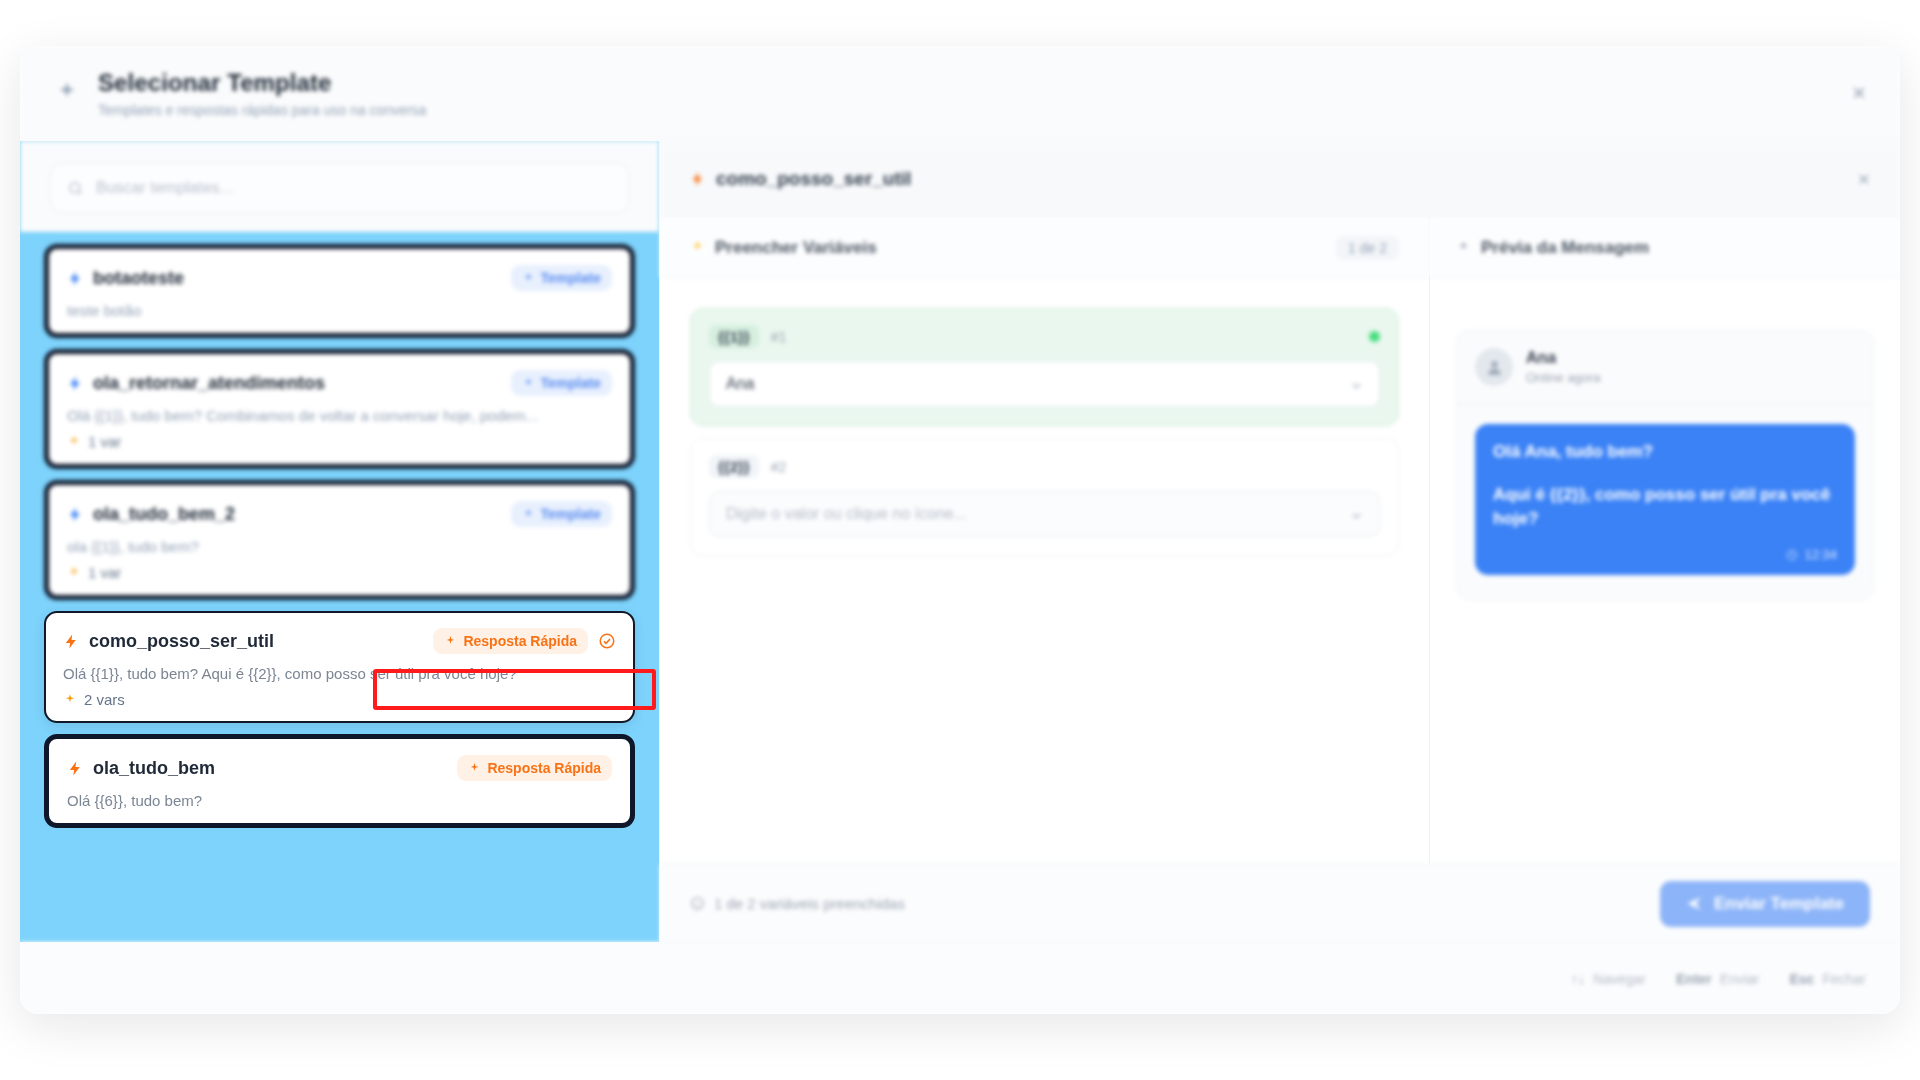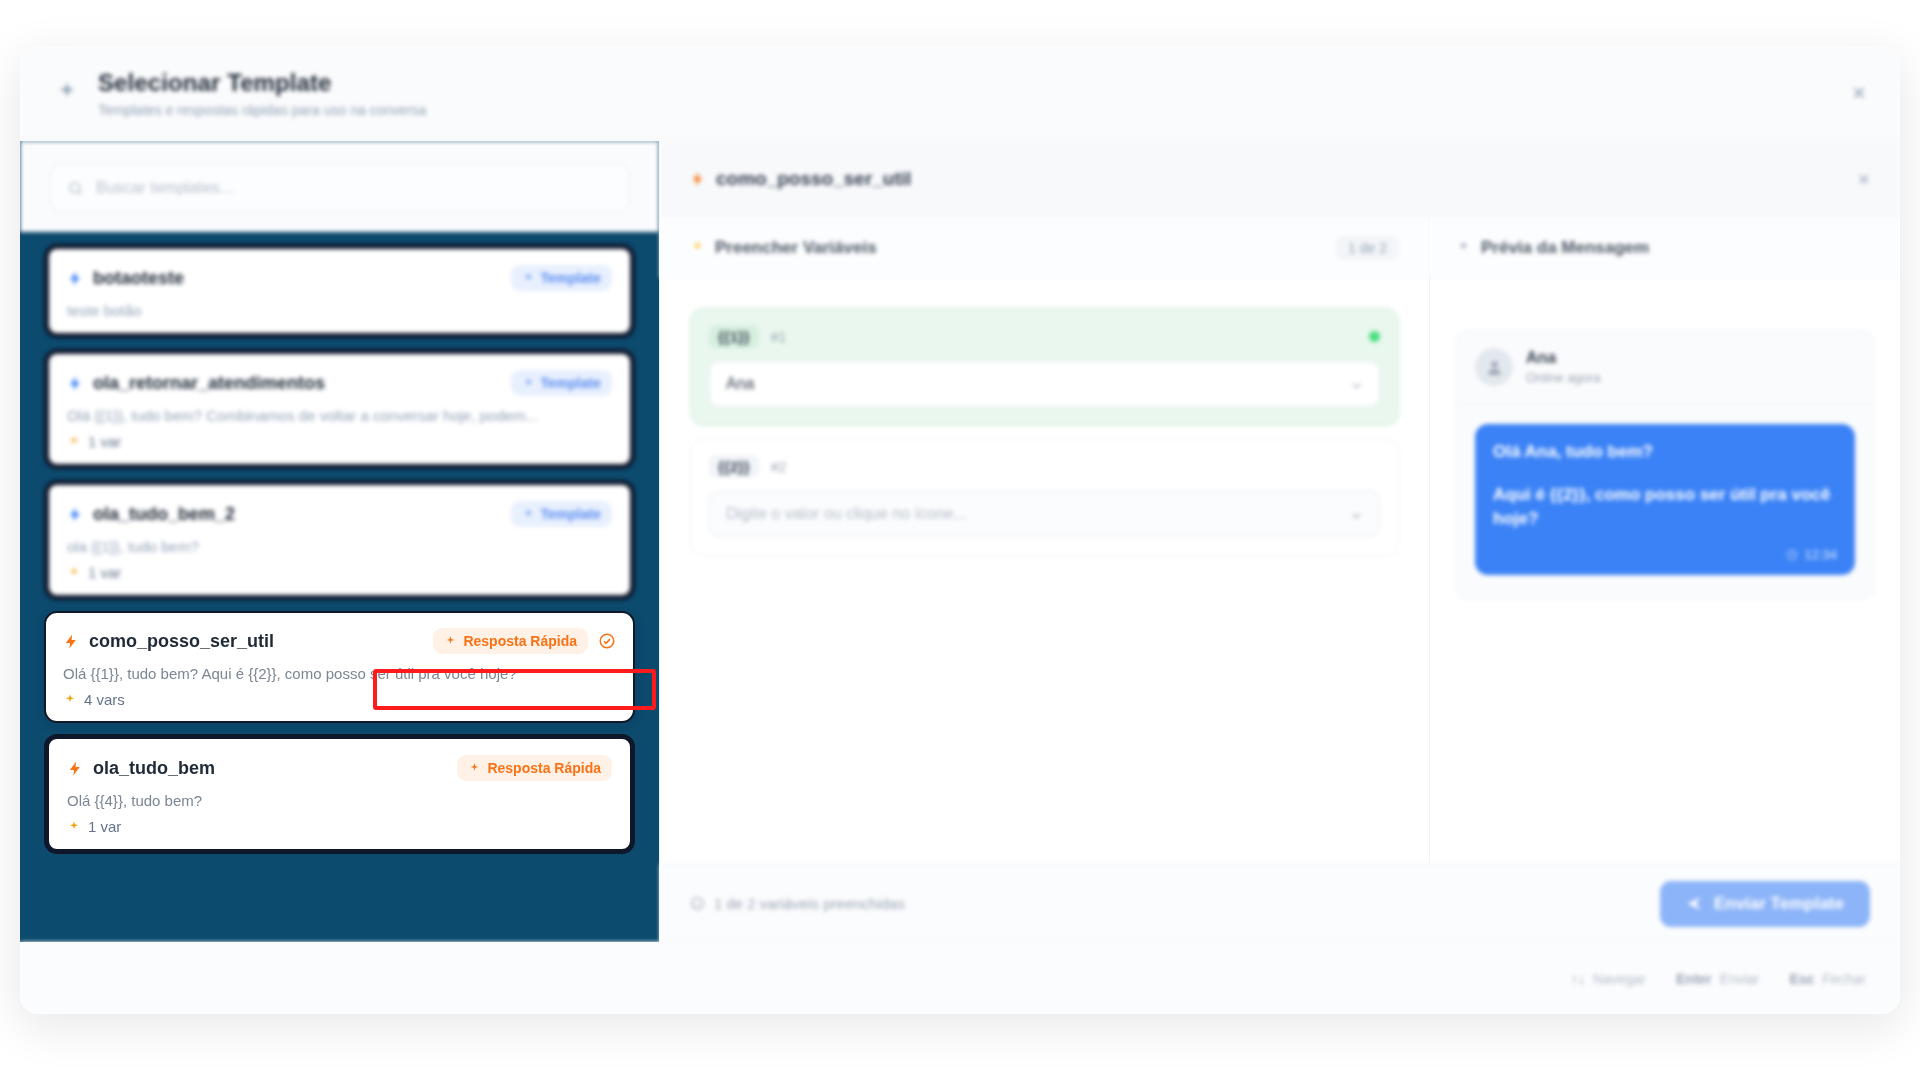--- a/index.html
+++ b/index.html
@@ -42,21 +42,21 @@
   }
 
   
   .modal-body { flex: 1; display: flex; min-height: 0; }
 
   
   .left-pane {
     width: 640px; flex: 0 0 640px;
     border-right: 1px solid #eef1f5;
     display: flex; flex-direction: column;
-    background: #0c4a6e;
+    background: #7dd3fc;
   }
   .search-wrap {
     padding: 22px 30px 18px 30px;
     background: #fafbfc;
     border-bottom: 1px solid #f0f3f7;
     filter: blur(2.0px);
   }
   .search-box {
     height: 50px; border: 1px solid #e8edf3; border-radius: 11px;
     background: #fcfdfe; display: flex; align-items: center; padding: 0 16px; gap: 12px;
@@ -365,21 +365,21 @@
                 </span>
               </div>
             </div>
             <div class="tpl-desc" style="color:#7b8694;">Olá {{1}}, tudo bem? Aqui é {{2}}, como posso ser útil pra você hoje?</div>
             <div class="tpl-vars">
               <span class="vicon">
                 <svg viewBox="0 0 24 24" fill="currentColor">
                     <path d="M12 2l1.6 5.2L19 9l-5.4 1.8L12 16l-1.6-5.2L5 9l5.4-1.8z"></path>
                   </svg>
               </span>
-              <span>4 vars</span>
+              <span>2 vars</span>
             </div>
           </div>
 
           <div class="tpl-card">
             <div class="tpl-row1">
               <div class="tpl-name-wrap">
                 <span class="bolt orange">
                   <svg viewBox="0 0 24 24" fill="currentColor">
                       <path d="M13 2L4 14h6l-1 8 9-12h-6z"></path>
                     </svg>
@@ -388,29 +388,21 @@
               </div>
               <span class="badge orange">
                 <span class="bicon">
                   <svg viewBox="0 0 24 24" fill="currentColor">
                       <path d="M12 2l1.6 5.2L19 9l-5.4 1.8L12 16l-1.6-5.2L5 9l5.4-1.8z"></path>
                     </svg>
                 </span>
                 <span>Resposta Rápida</span>
               </span>
             </div>
-            <div class="tpl-desc" style="color:#7b8694;">Olá {{4}}, tudo bem?</div>
-            <div class="tpl-vars">
-              <span class="vicon">
-                <svg viewBox="0 0 24 24" fill="currentColor">
-                    <path d="M12 2l1.6 5.2L19 9l-5.4 1.8L12 16l-1.6-5.2L5 9l5.4-1.8z"></path>
-                  </svg>
-              </span>
-              <span>1 var</span>
-            </div>
+            <div class="tpl-desc" style="color:#7b8694;">Olá {{6}}, tudo bem?</div>
           </div>
 
         </div>
       </div>
 
       <div class="mid-pane">
 
         <div class="mid-header">
           <span class="bolt orange">
             <svg viewBox="0 0 24 24" fill="currentColor">

